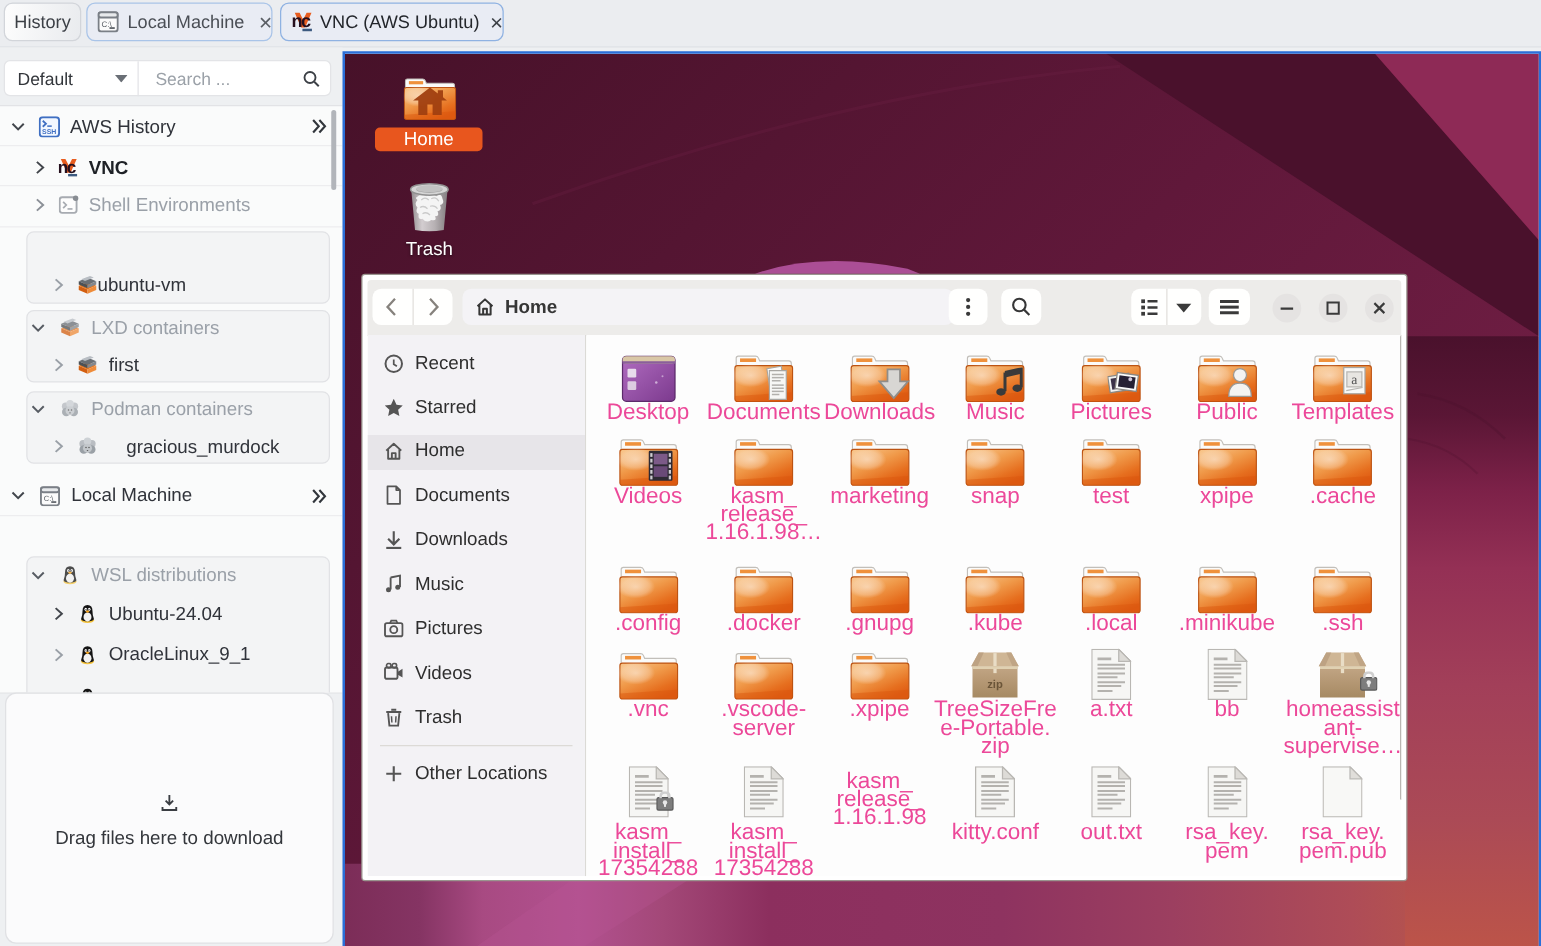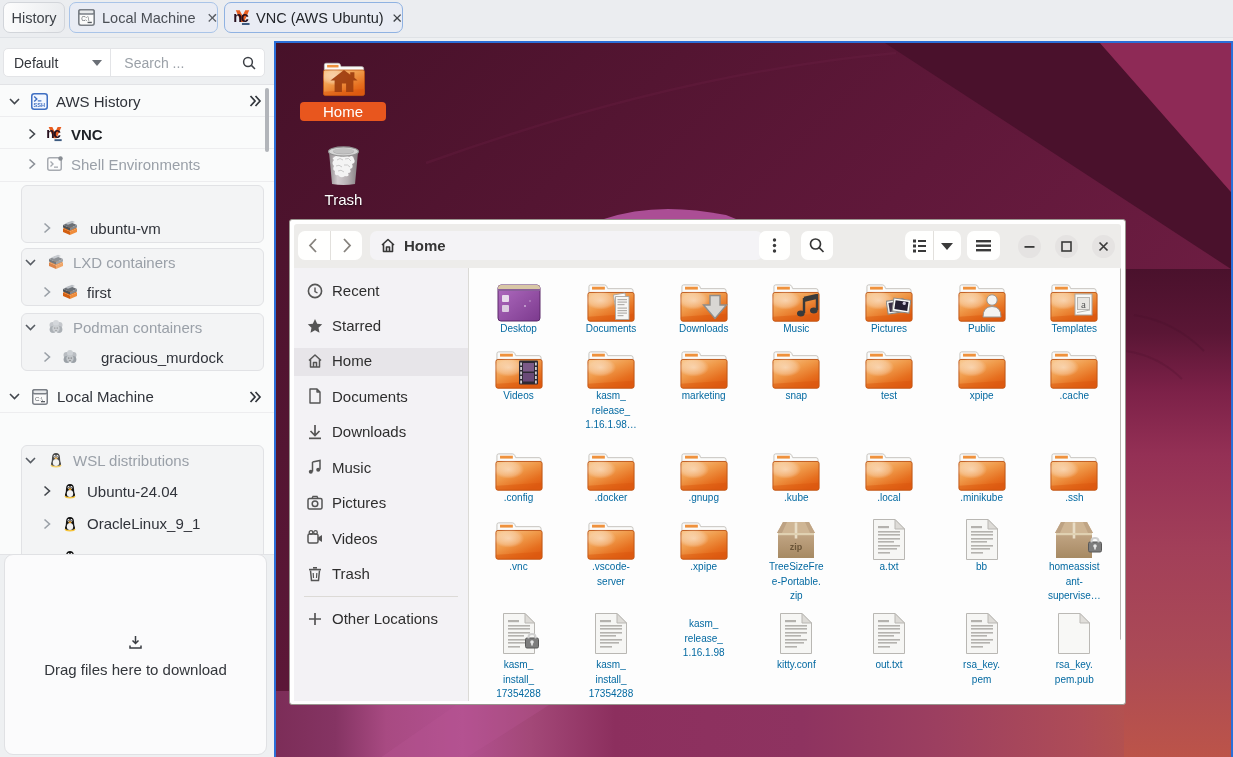--- a/index.html
+++ b/index.html
@@ -5,21 +5,21 @@
 body{width:1233px;height:757px;overflow:hidden;font-family:"Liberation Sans",sans-serif;background:#eef0f2;position:relative}
 .abs{position:absolute}
 .tab{position:absolute;top:2px;height:31px;border-radius:7px;box-sizing:border-box;display:flex;align-items:center;font-size:14.5px;color:#3c4046;white-space:nowrap;overflow:hidden}
 .tab svg{flex:0 0 auto}
 .trow{position:absolute;height:30px;display:flex;align-items:center;font-size:15px;color:#30333a}
 .gray{color:#9aa0a8}
 .gbox{position:absolute;left:21px;width:243px;background:#f3f4f5;border:1px solid #e1e2e5;border-radius:6px;box-sizing:border-box}
 .srow{position:absolute;left:0;width:174px;height:31px;display:flex;align-items:center;font-size:15px;color:#2e2e2e}
 .srow svg{margin-left:13px;margin-right:9px;flex:0 0 auto}
 .cell{position:absolute;width:100px;text-align:center}
-.clabel{font-size:10px;line-height:14.5px;color:#0369a1;margin-top:0}
+.clabel{font-size:18px;line-height:14.5px;color:#ec4899;margin-top:0}
 .m4{margin-top:4px !important}
 .cicon{display:flex;justify-content:center;align-items:flex-end;height:41px}
 </style>
 </head>
 <body>
 
 <svg width="0" height="0" style="position:absolute">
 <defs>
 <linearGradient id="fgrad" x1="0" y1="0" x2="0.7" y2="1">
 <stop offset="0" stop-color="#f9c88e"></stop>
@@ -215,21 +215,21 @@
 </div>
 
 
 <div class="trow" style="left:0;top:128px;width:274px">
 <svg width="8" height="12" viewBox="0 0 8 12" style="margin-left:43px">
         <path d="M1.5 1.5 L6.5 6 L1.5 10.5" stroke="#9aa0a7" stroke-width="1.6" fill="none"></path>
       </svg>
 <svg width="16" height="16" viewBox="0 0 16 16" style="margin-left:11px">
         <use href="#boxes"></use>
       </svg>
-<span style="margin-left:12px">ubuntu-vm</span>
+<span style="margin-left:0">ubuntu-vm</span>
 </div>
 
 <div class="trow gray" style="left:0;top:162px;width:274px">
 <svg width="11" height="7" viewBox="0 0 11 7" style="margin-left:25px">
         <path d="M1 1 L5.5 5.5 L10 1" stroke="#575c63" stroke-width="1.6" fill="none"></path>
       </svg>
 <svg width="16" height="16" viewBox="0 0 16 16" style="margin-left:12px;opacity:0.75">
         <use href="#boxes"></use>
       </svg>
 <span style="margin-left:9px">LXD containers</span>

